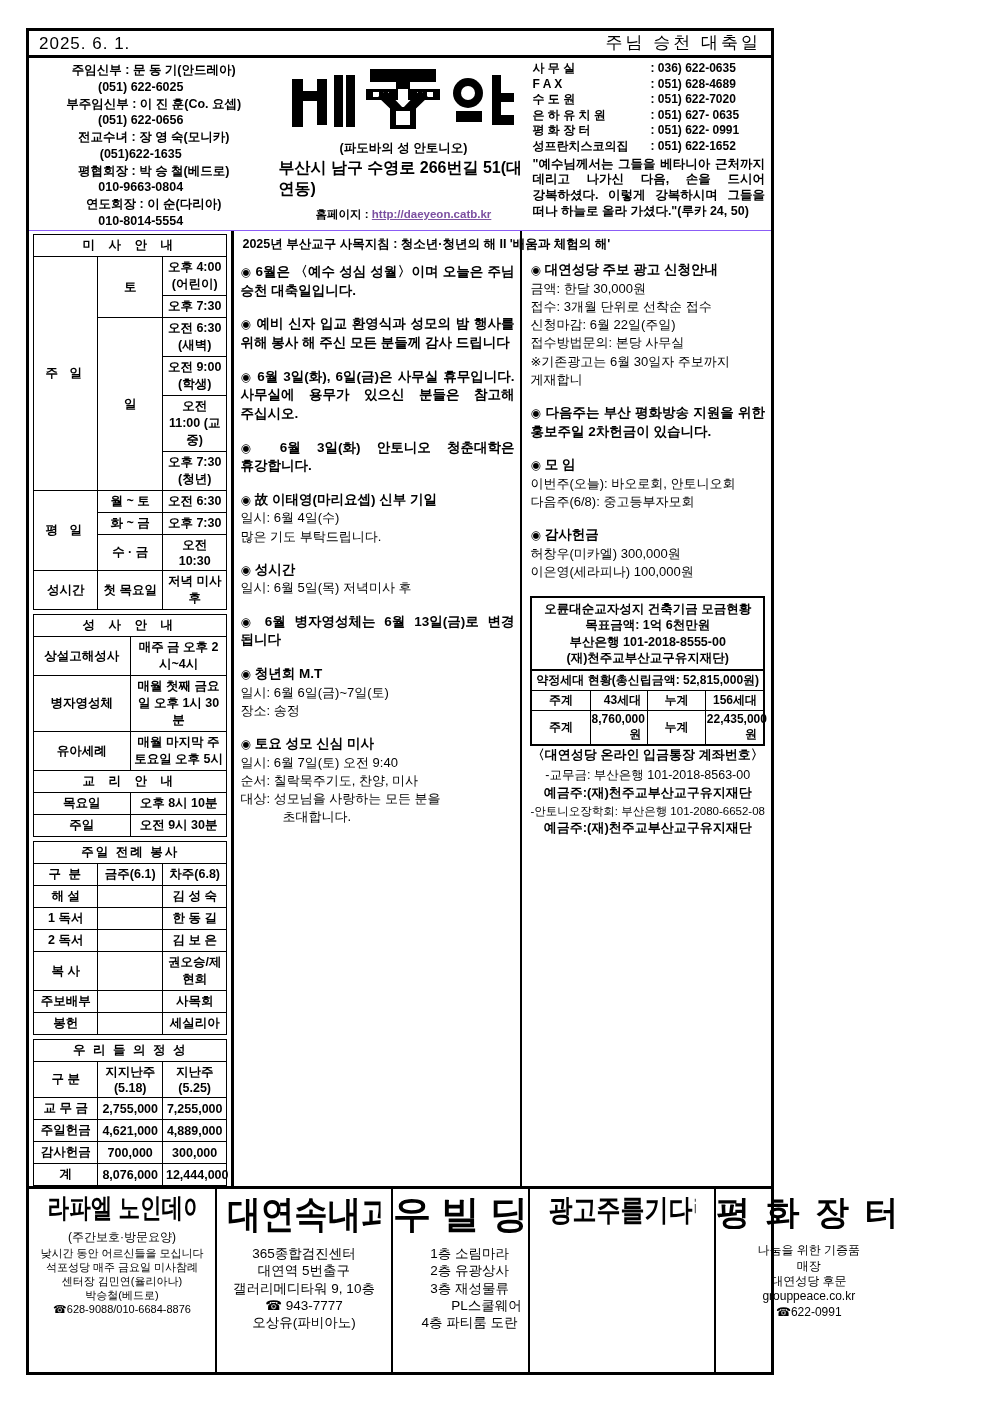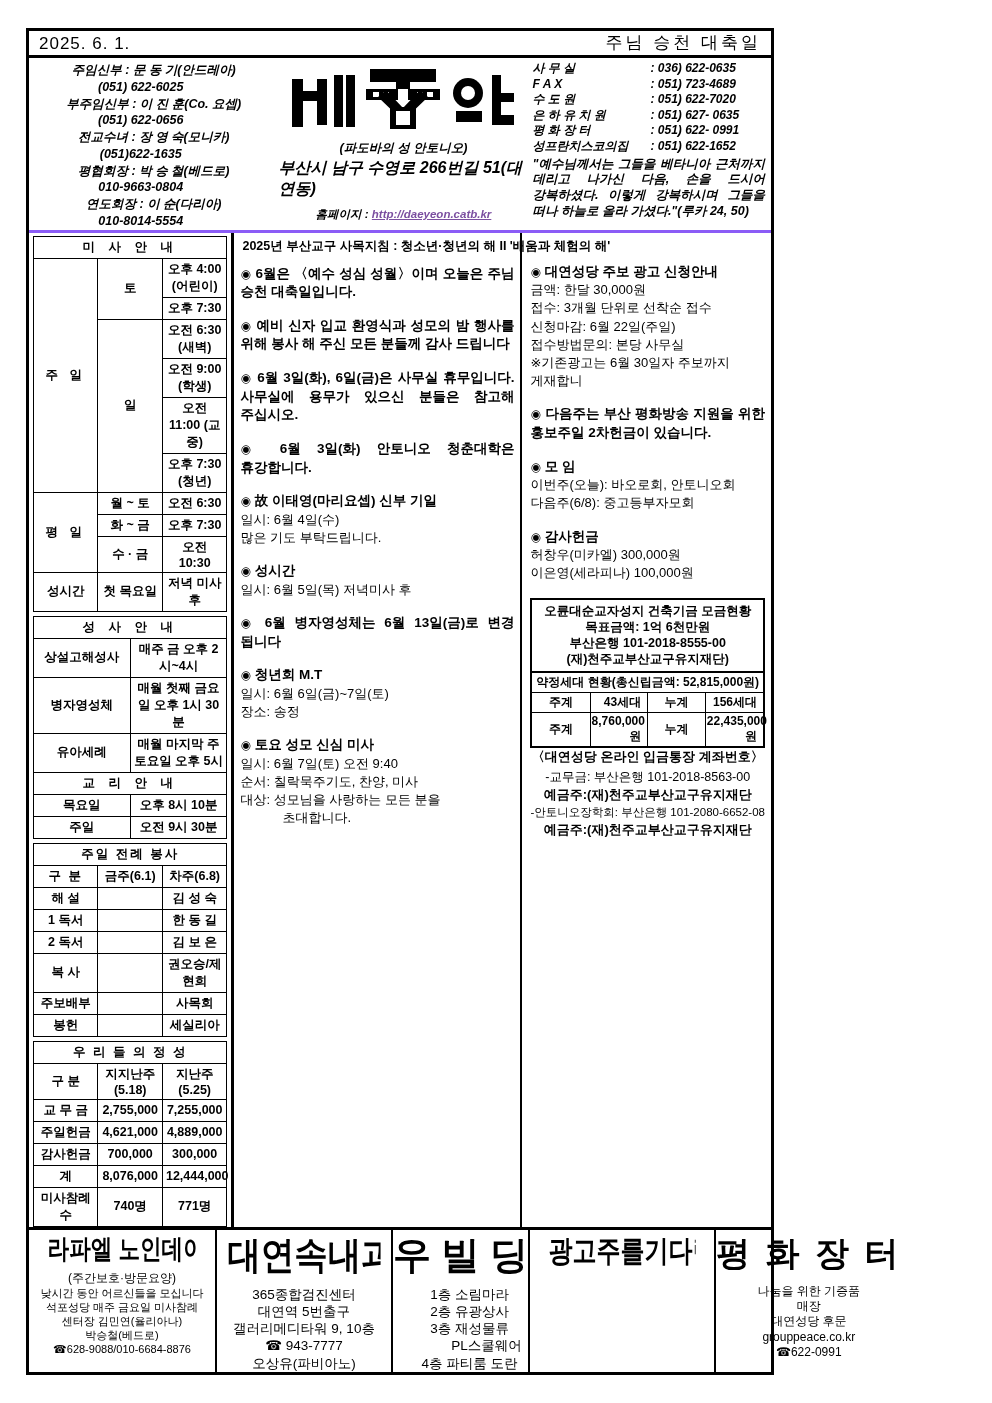--- a/index.html
+++ b/index.html
@@ -29,23 +29,22 @@
     border-bottom: 3px solid #000;
     padding: 2px 10px 1px 10px;
     height: 27px;
   }
   .topbar .date { font-size: 17px; letter-spacing: 1px; }
   .topbar .feast { font-size: 17px; letter-spacing: 3px; }
 
   
   .masthead {
     display: flex;
-    border-bottom: 3px solid #8b5cf6;
+    border-bottom: 1px solid #8b5cf6;
     height: 180px;
-    font-style: italic;
   }
   .mast-left {
     width: 300px;
     border-right: 0px solid #000;
     padding: 4px 6px 0 6px;
     font-size: 12.5px;
     line-height: 1.34;
   }
   .mast-left .tel { display: block; text-align: center; padding-right: 26px; font-weight:bold;}
   .mast-left .line { text-align: center; font-weight: bold; }
@@ -239,21 +238,21 @@
         </div>
       </div>
 
       <div class="mast-right">
         <div class="tline">
           <span class="tlabel">사 무 실</span>
           <span class="tnum">:&nbsp;<span>036) 622-0635</span></span>
         </div>
         <div class="tline">
           <span class="tlabel">F A X</span>
-          <span class="tnum">:&nbsp;<span>051) 723-4689</span></span>
+          <span class="tnum">:&nbsp;<span>051) 628-4689</span></span>
         </div>
         <div class="tline">
           <span class="tlabel">수 도 원</span>
           <span class="tnum">:&nbsp;<span>051) 622-7020</span></span>
         </div>
         <div class="tline">
           <span class="tlabel">은 하 유 치 원</span>
           <span class="tnum">:&nbsp;<span>051) 627- 0635</span></span>
         </div>
         <div class="tline">
@@ -415,25 +414,20 @@
           </tr>
           <tr>
             <td>감사헌금</td>
             <td class="rgt">700,000</td>
             <td class="rgt">300,000</td>
           </tr>
           <tr>
             <td>계</td>
             <td class="rgt">8,076,000</td>
             <td class="rgt">12,444,000</td>
-          </tr>
-          <tr>
-            <td>미사참례수</td>
-            <td class="rgt">740명</td>
-            <td class="rgt">771명</td>
           </tr>
         </tbody>
           </table>
       </div>
 
       <div class="col-mid">
         <div class="guideline-wrap">
           <div class="guideline">2025년 부산교구 사목지침 : 청소년·청년의 해 II '배움과 체험의 해'</div>
         </div>
 

